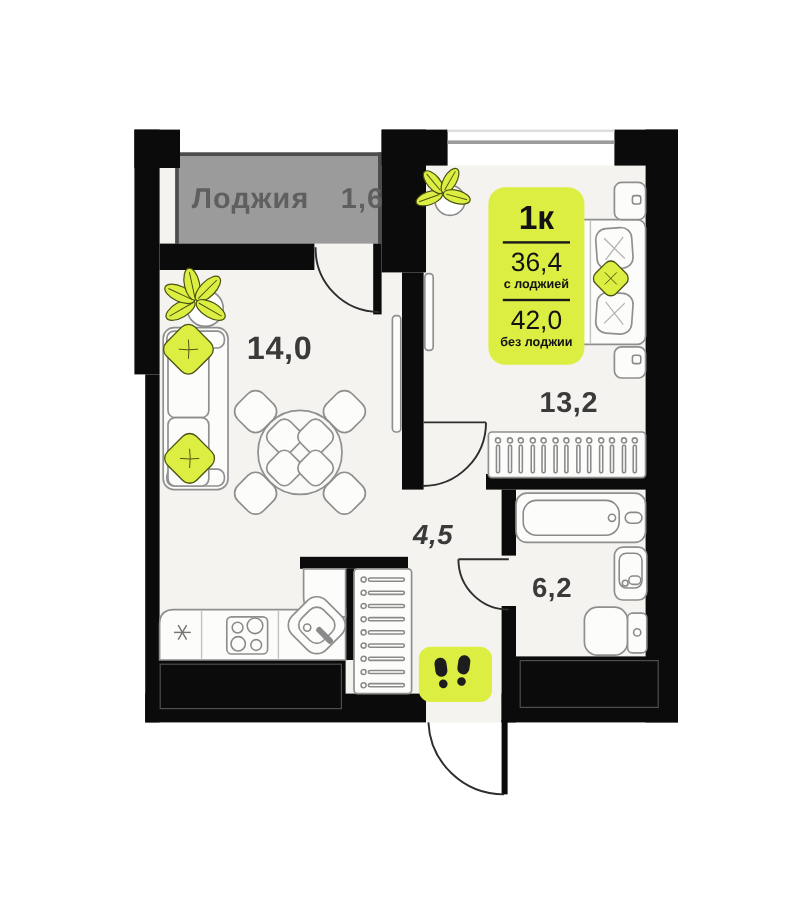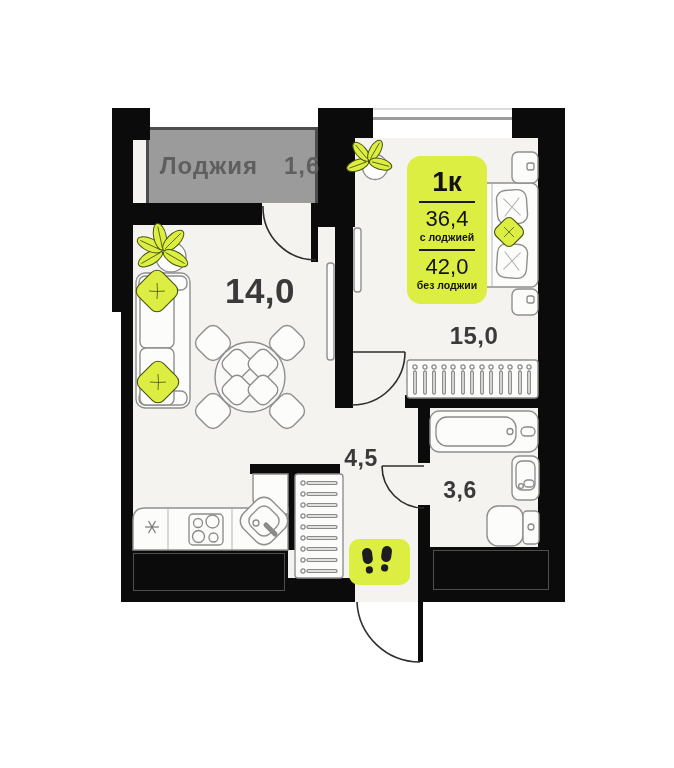--- a/index.html
+++ b/index.html
@@ -308,18 +308,18 @@
     <div class="note">с лоджией</div>
     <div class="bdg-hr"></div>
     <div class="num">42,0</div>
     <div class="note">без лоджии</div>
   </div>
 
   <div class="loggia-label" style="left:240px;top:166px;">
     <span>Лоджия</span>
     <span>1,6</span>
   </div>
-  <div class="label" style="left:260px;top:291px;font-size:35px;">14,0</div>
-  <div class="label" style="left:474px;top:336px;font-size:24px;">15,0</div>
-  <div class="label" style="left:361px;top:458px;font-size:23px;">4,5</div>
-  <div class="label" style="left:460px;top:490px;font-size:23px;">3,6</div>
+  <div class="label" style="left:233px;top:291px;font-size:27px;">14,0</div>
+  <div class="label" style="left:474px;top:336px;font-size:24px;">13,2</div>
+  <div class="label" style="left:361px;top:446px;font-size:23px;font-style:italic;">4,5</div>
+  <div class="label" style="left:460px;top:490px;font-size:23px;">6,2</div>
 
 </div>
 
 </body></html>

